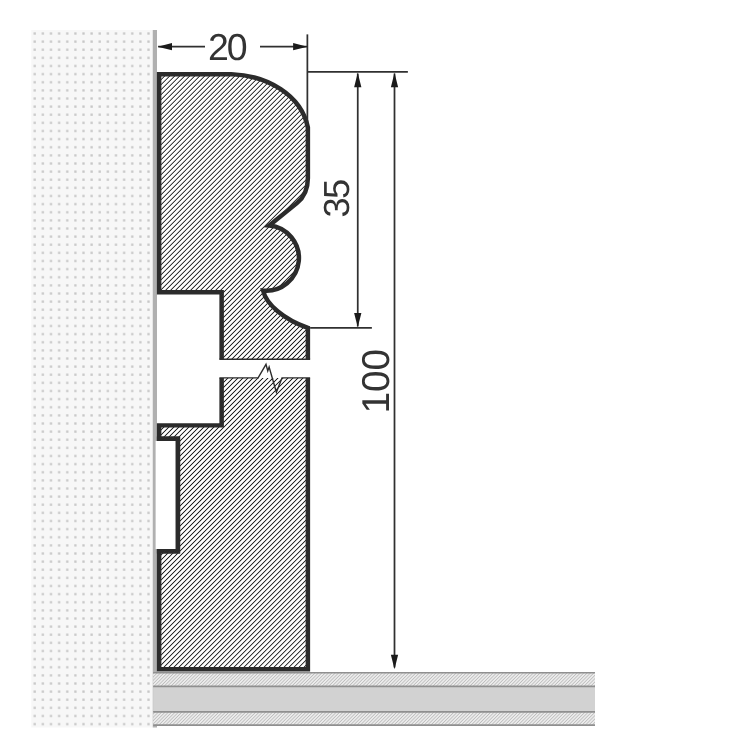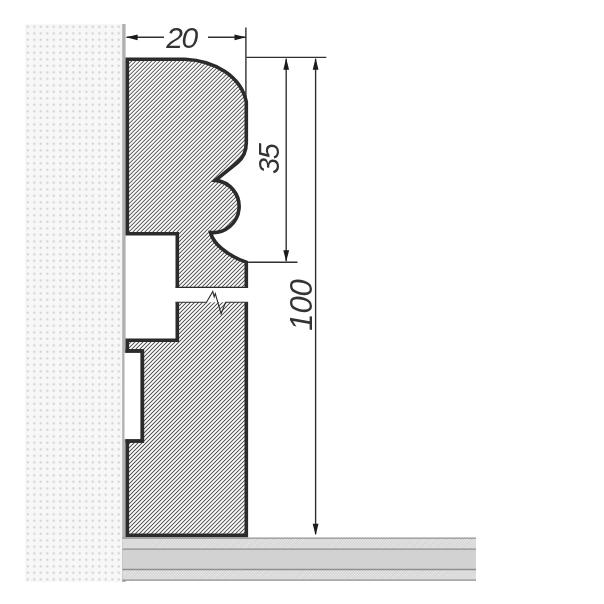--- a/index.html
+++ b/index.html
@@ -1,17 +1,17 @@
 <!DOCTYPE html>
 <html><head>
 <meta charset="utf-8">
 <style>
   html,body{margin:0;padding:0;background:#ffffff;}
   #stage{position:relative;width:476px;height:604px;background:#ffffff;overflow:hidden;
-         font-family:"Liberation Sans", sans-serif;font-style:italic;}
+         font-family:"Liberation Sans", sans-serif;}
 </style>
 </head>
 <body>
 <div id="stage">
 <svg width="604" height="604" viewBox="0 0 604 604" xmlns="http://www.w3.org/2000/svg">
   <defs>
 
     <pattern id="hatch" patternUnits="userSpaceOnUse" width="2.83" height="2.83" patternTransform="rotate(-45 0 0)">
       <rect width="2.83" height="2.83" fill="#ffffff"></rect>
       <line x1="0" y1="0" x2="2.84" y2="0" stroke="#000000" stroke-width="1.25"></line>

